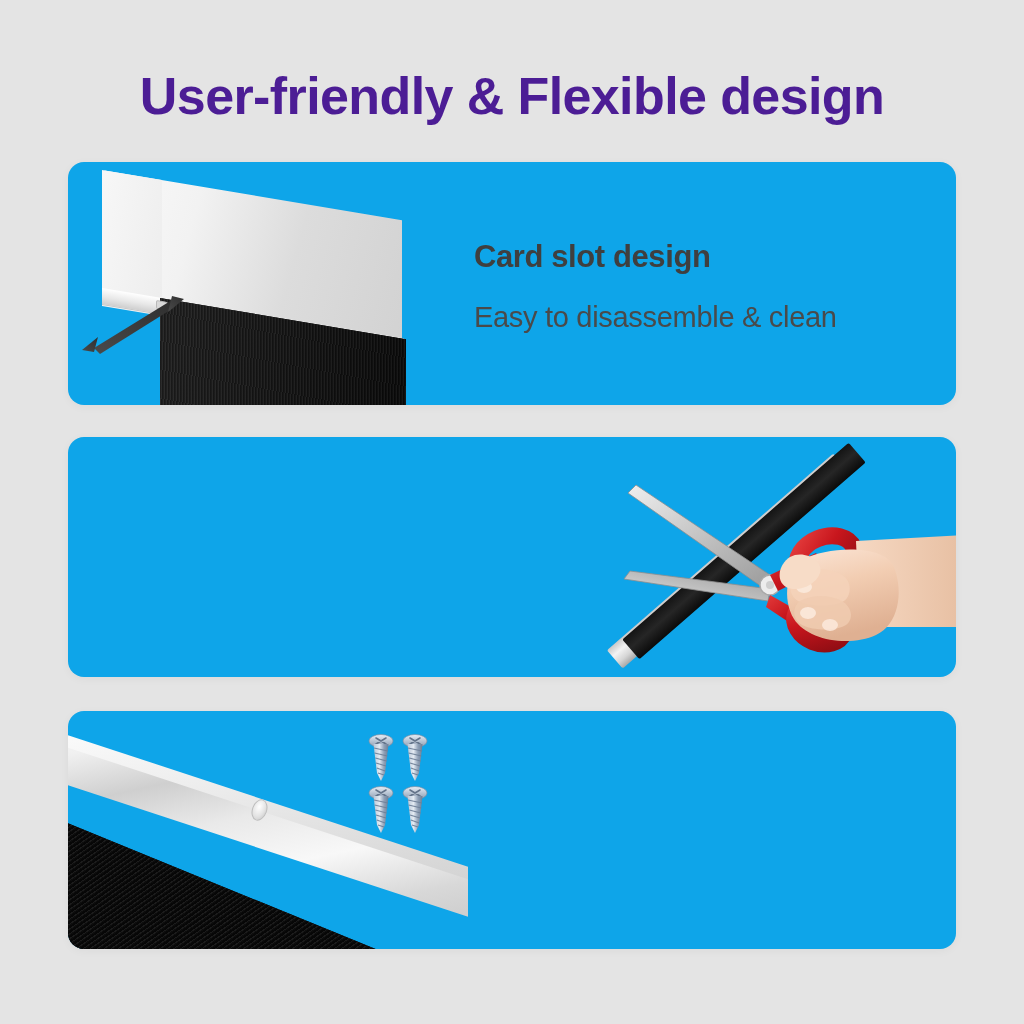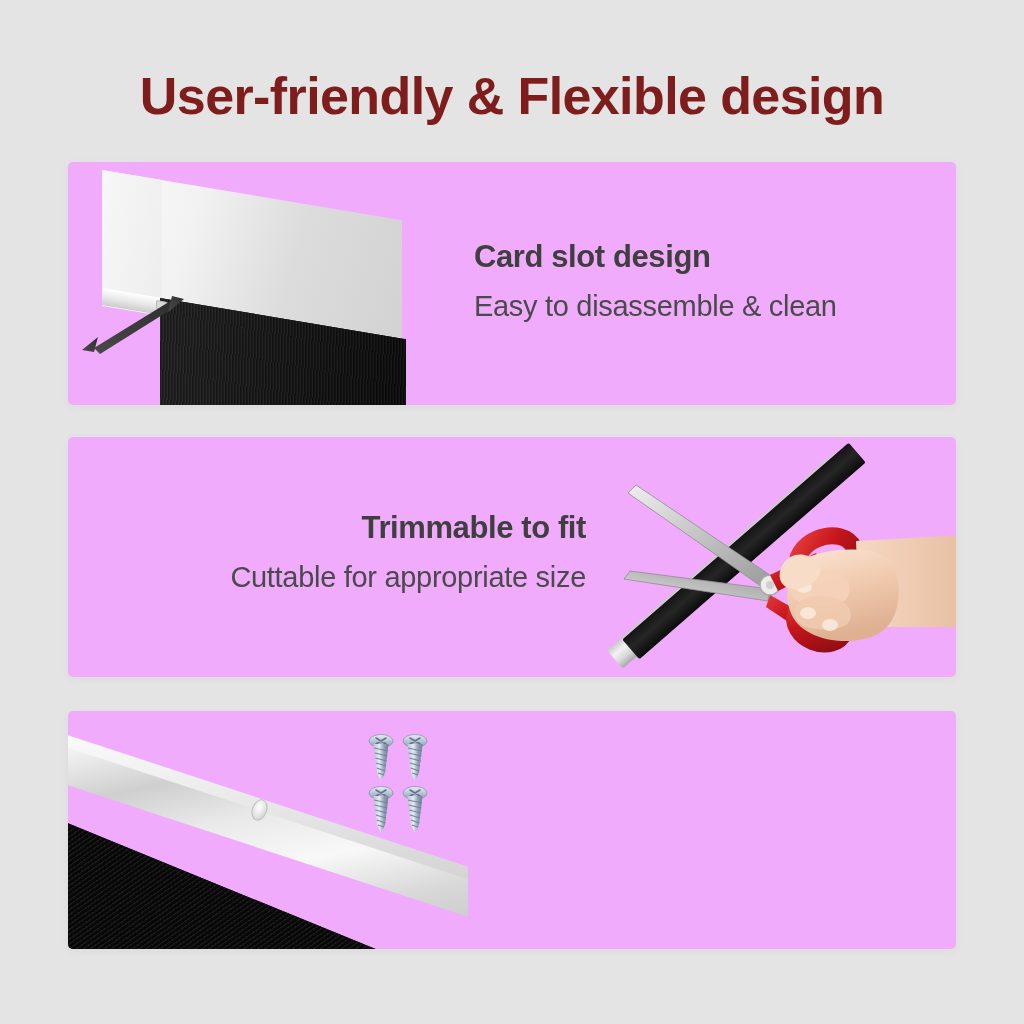--- a/index.html
+++ b/index.html
@@ -19,31 +19,31 @@
   
   .page-title {
     position: absolute;
     top: 66px;
     left: 0;
     width: 1024px;
     text-align: center;
     font-size: 52px;
     font-weight: 700;
     letter-spacing: -0.6px;
-    color: #7f1d1d;
+    color: #4c1d95;
     white-space: nowrap;
   }
 
   
   .card {
     position: absolute;
     left: 68px;
     width: 888px;
-    background: #f0abfc;
-    border-radius: 5px;
+    background: #0ea5e9;
+    border-radius: 16px;
     overflow: hidden;
     box-shadow: 0 2px 10px rgba(0,0,0,0.045);
   }
   .card-1 { top: 162px;  height: 243px; }
   .card-2 { top: 437px;  height: 240px; }
   .card-3 { top: 711px;  height: 238px; }
 
   .card-inner {
     position: absolute;
     inset: 0;
@@ -59,21 +59,21 @@
     white-space: nowrap;
     line-height: 1.22;
   }
   .text-block .subline {
     font-size: 29px;
     font-weight: 400;
     color: #4a4a4a;
     letter-spacing: -0.3px;
     white-space: nowrap;
     line-height: 1.25;
-    margin-top: 12px;
+    margin-top: 23px;
   }
 
   .tb-card1 { left: 406px; top: 76px; text-align: left; }
   .tb-card2 { left: 18px;  top: 72px; width: 500px; text-align: right; }
   .tb-card3 { left: 406px; top: 78px; text-align: left; }
 
   
   .media { position: absolute; overflow: hidden; }
 
   
@@ -246,24 +246,20 @@
       <div class="headline">Card slot design</div>
       <div class="subline">Easy to disassemble &amp; clean</div>
     </div>
 
   </div>
 </div>
 
 <div class="card card-2">
   <div class="card-inner">
 
-    <div class="text-block tb-card2">
-      <div class="headline">Trimmable to fit</div>
-      <div class="subline">Cuttable for appropriate size</div>
-    </div>
 
     <div class="media m2">
 
       <div class="strip-silver"></div>
       <div class="strip-black"></div>
 
       <div class="scissors">
         <svg class="svg-abs" width="230" height="180" viewBox="0 0 230 180">
           <defs>
             <linearGradient id="bladeG" x1="0" y1="0" x2="1" y2="1">

